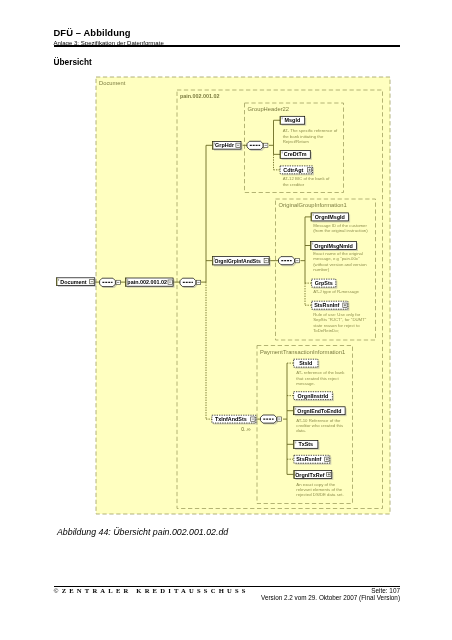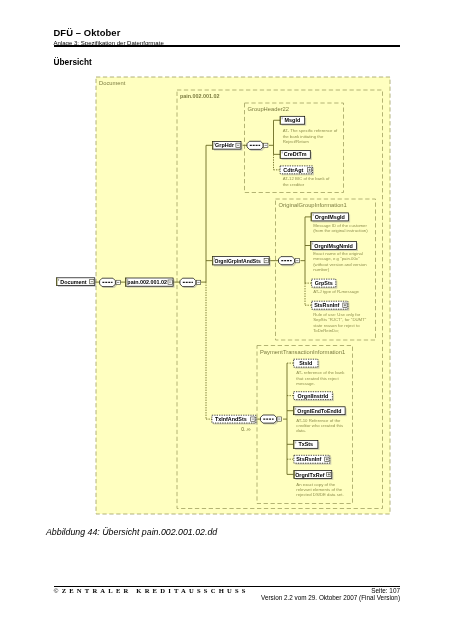--- a/index.html
+++ b/index.html
@@ -9,37 +9,37 @@
 
   
   .hdr{position:absolute;left:53.5px;top:26.5px;width:347px;}
   .hdr-title{font-size:9.4px;font-weight:bold;color:#000;letter-spacing:0.1px;line-height:11.5px;}
   .hdr-sub{font-size:6.05px;color:#000;line-height:8px;padding-top:0.5px;}
   .hdr-rule{position:absolute;left:53.5px;top:45px;width:346.5px;height:1.5px;background:#000;}
 
   .section-title{position:absolute;left:53.5px;top:56.8px;font-size:8.3px;font-weight:bold;color:#000;text-align:right;}
 
   
-  .caption{position:absolute;left:46px;top:526.5px;font-size:8.8px;font-style:italic;color:#000;}
+  .caption{position:absolute;left:57px;top:526.5px;font-size:8.8px;font-style:italic;color:#000;}
 
   
   .ftr-rule{position:absolute;left:53.5px;top:586.3px;width:346.5px;height:1.2px;background:#000;}
   .ftr-left{position:absolute;left:53.5px;top:587.3px;font-family:"Liberation Serif",serif;font-size:6.6px;font-weight:bold;letter-spacing:3.2px;color:#000;}
   .ftr-right{position:absolute;left:53.5px;top:587.3px;width:346.5px;text-align:right;font-size:6.4px;color:#000;}
   .ftr-right2{position:absolute;left:53.5px;top:593.6px;width:346.5px;text-align:right;font-size:6.35px;color:#000;}
 
   
   #diagram{position:absolute;left:0;top:0;width:452px;height:640px;}
 </style>
 </head>
 <body>
 
 <div class="page">
   <div class="hdr">
-    <div class="hdr-title">DFÜ – Oktober</div>
+    <div class="hdr-title">DFÜ – Abbildung</div>
     <div class="hdr-sub">Anlage 3: Spezifikation der Datenformate</div>
   </div>
   <div class="hdr-rule"></div>
   <div class="section-title">Übersicht</div>
 
   <svg id="diagram" viewBox="0 0 452 640">
       <g>
         <g>
           <rect x="96" y="77" width="294" height="437" fill="#ffffc0" stroke="#9a9a5a" stroke-width="0.75" stroke-dasharray="4.3 2.6"></rect>
           <text x="99" y="85.1" font-size="5.8" fill="#7c7c40" font-weight="normal" font-family="&quot;Liberation Sans&quot;,sans-serif">Document</text>

